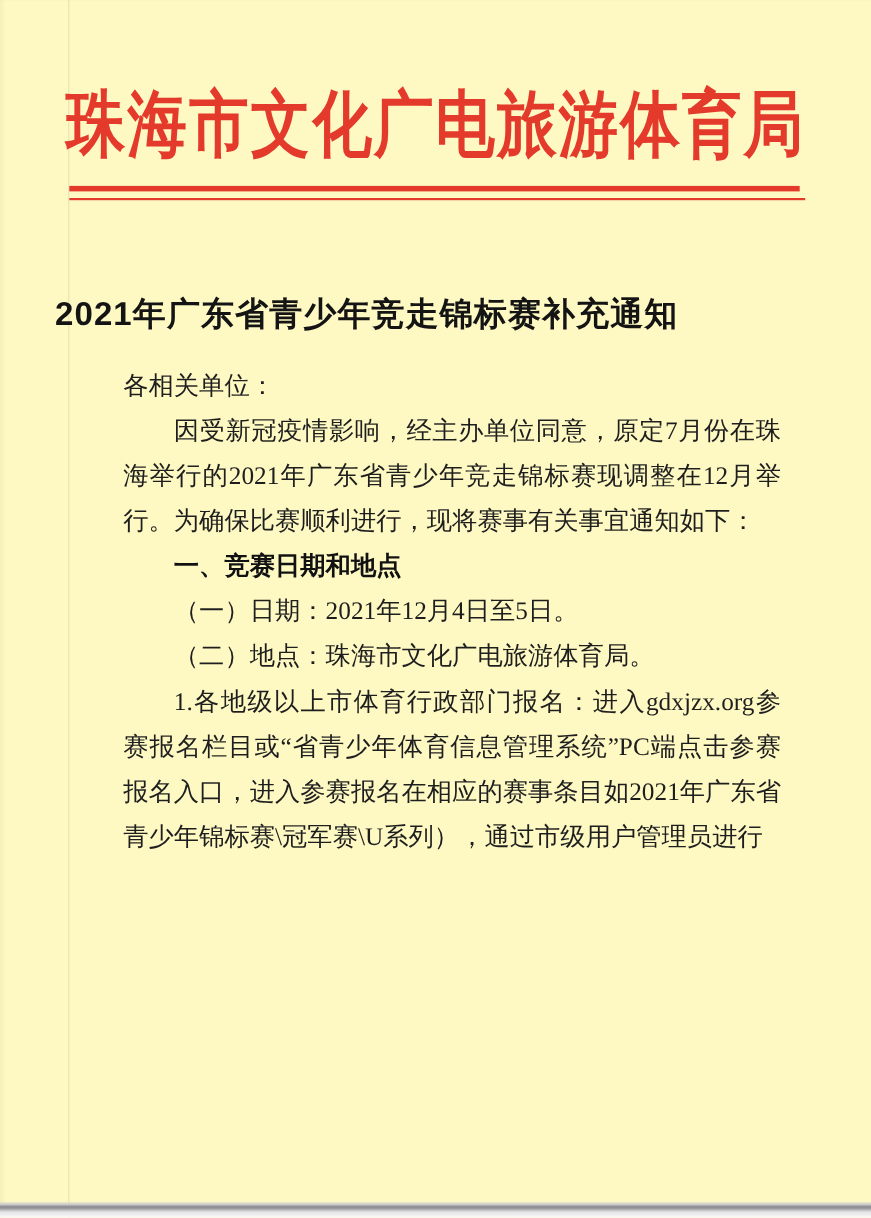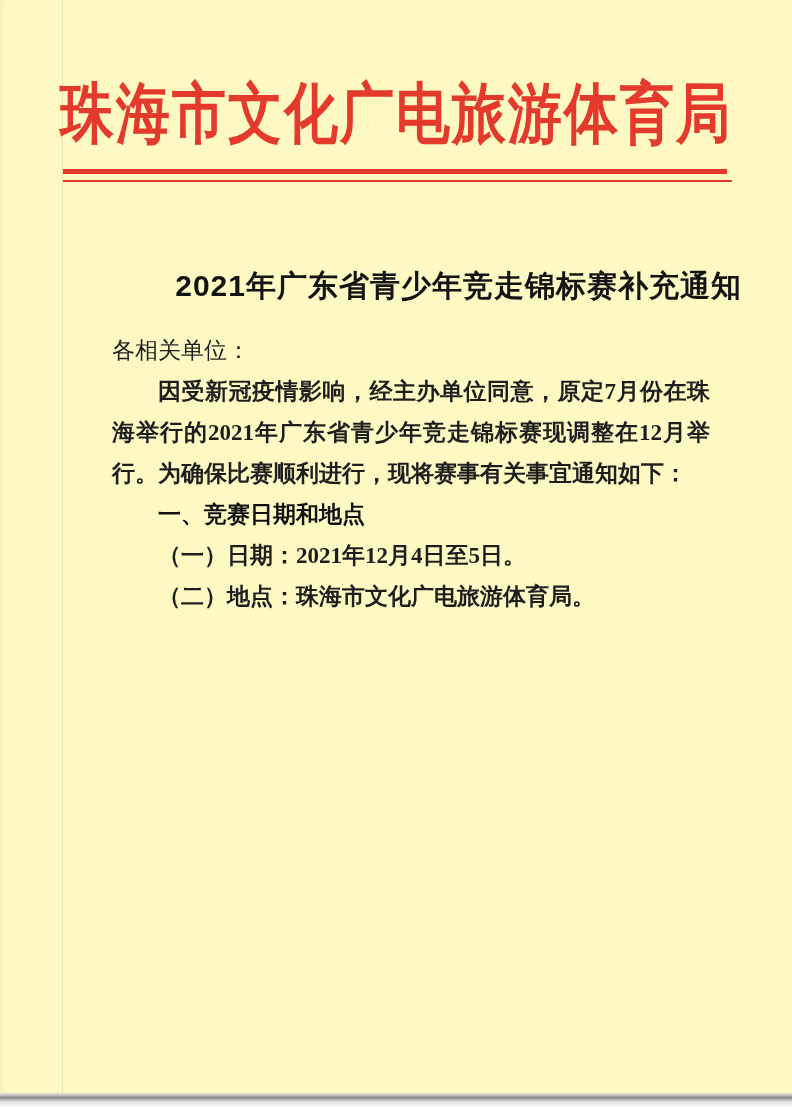--- a/index.html
+++ b/index.html
@@ -60,21 +60,21 @@
     height: 2px;
     background: #e43a2c;
   }
   
   .doc-title {
     position: absolute;
     top: 266px;
     left: 50px;
     right: 50px;
     margin: 0;
-    text-align: right;
+    text-align: left;
     font-family: "Liberation Sans", "DejaVu Sans", sans-serif;
     font-weight: bold;
     font-size: 30px;
     line-height: 40px;
     color: #141414;
     letter-spacing: 1px;
   }
   
   .content {
     position: absolute;
@@ -88,21 +88,20 @@
   }
   .content p {
     margin: 0;
     padding: 0;
   }
   .salutation {
     text-indent: 0;
   }
   .para {
     text-indent: 2em;
-    font-weight: bold;
   }
   .heading {
     text-indent: 2em;
     font-family: "Liberation Sans", "DejaVu Sans", sans-serif;
     font-weight: bold;
     color: #111;
   }
   
   .page-bottom-edge {
     position: absolute;
@@ -135,17 +134,18 @@
   </div>
 
   <h1 class="doc-title">2021年广东省青少年竞走锦标赛补充通知</h1>
 
   <div class="content">
     <p class="salutation">各相关单位：</p>
     <p class="para">因受新冠疫情影响，经主办单位同意，原定7月份在珠海举行的2021年广东省青少年竞走锦标赛现调整在12月举行。为确保比赛顺利进行，现将赛事有关事宜通知如下：</p>
     <p class="heading">一、竞赛日期和地点</p>
     <p class="para">（一）日期：2021年12月4日至5日。</p>
     <p class="para">（二）地点：珠海市文化广电旅游体育局。</p>
+    <p class="para">1.各地级以上市体育行政部门报名：进入gdxjzx.org参赛报名栏目或“省青少年体育信息管理系统”PC端点击参赛报名入口，进入参赛报名在相应的赛事条目如2021年广东省青少年锦标赛\冠军赛\U系列），通过市级用户管理员进行</p>
   </div>
 
   <div class="page-bottom-edge"></div>
 
 </div>
 
 </body></html>

